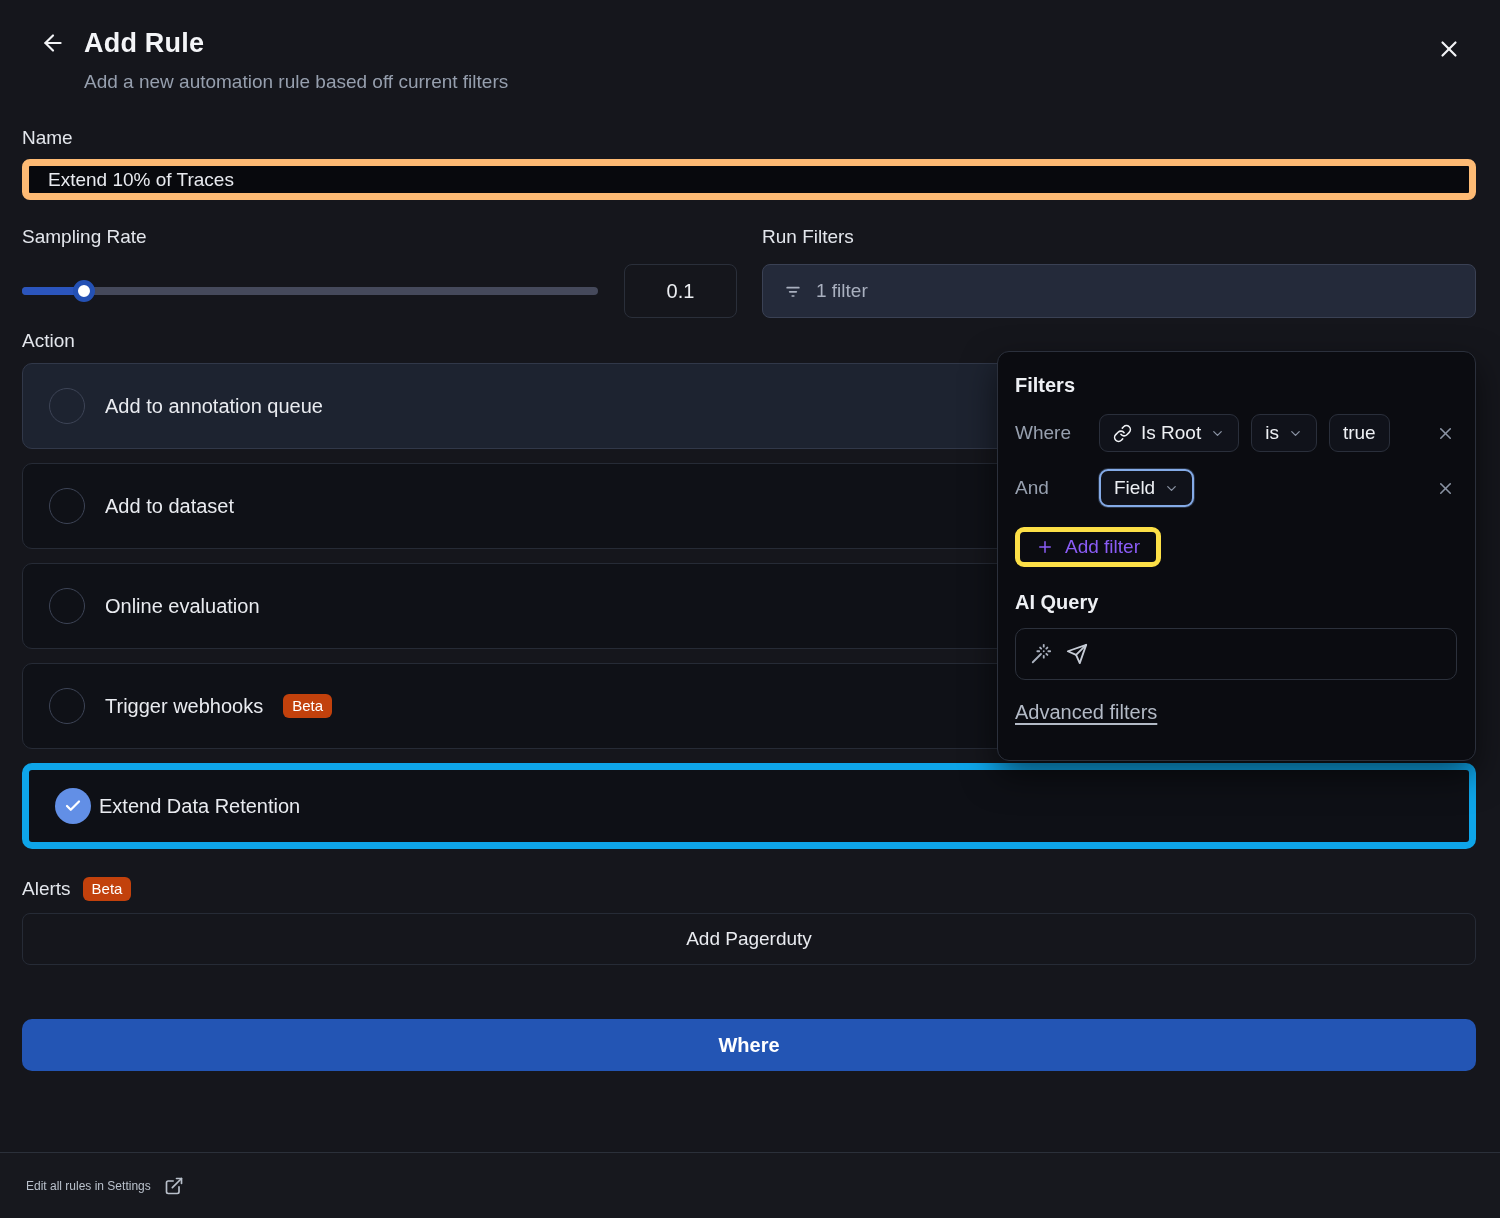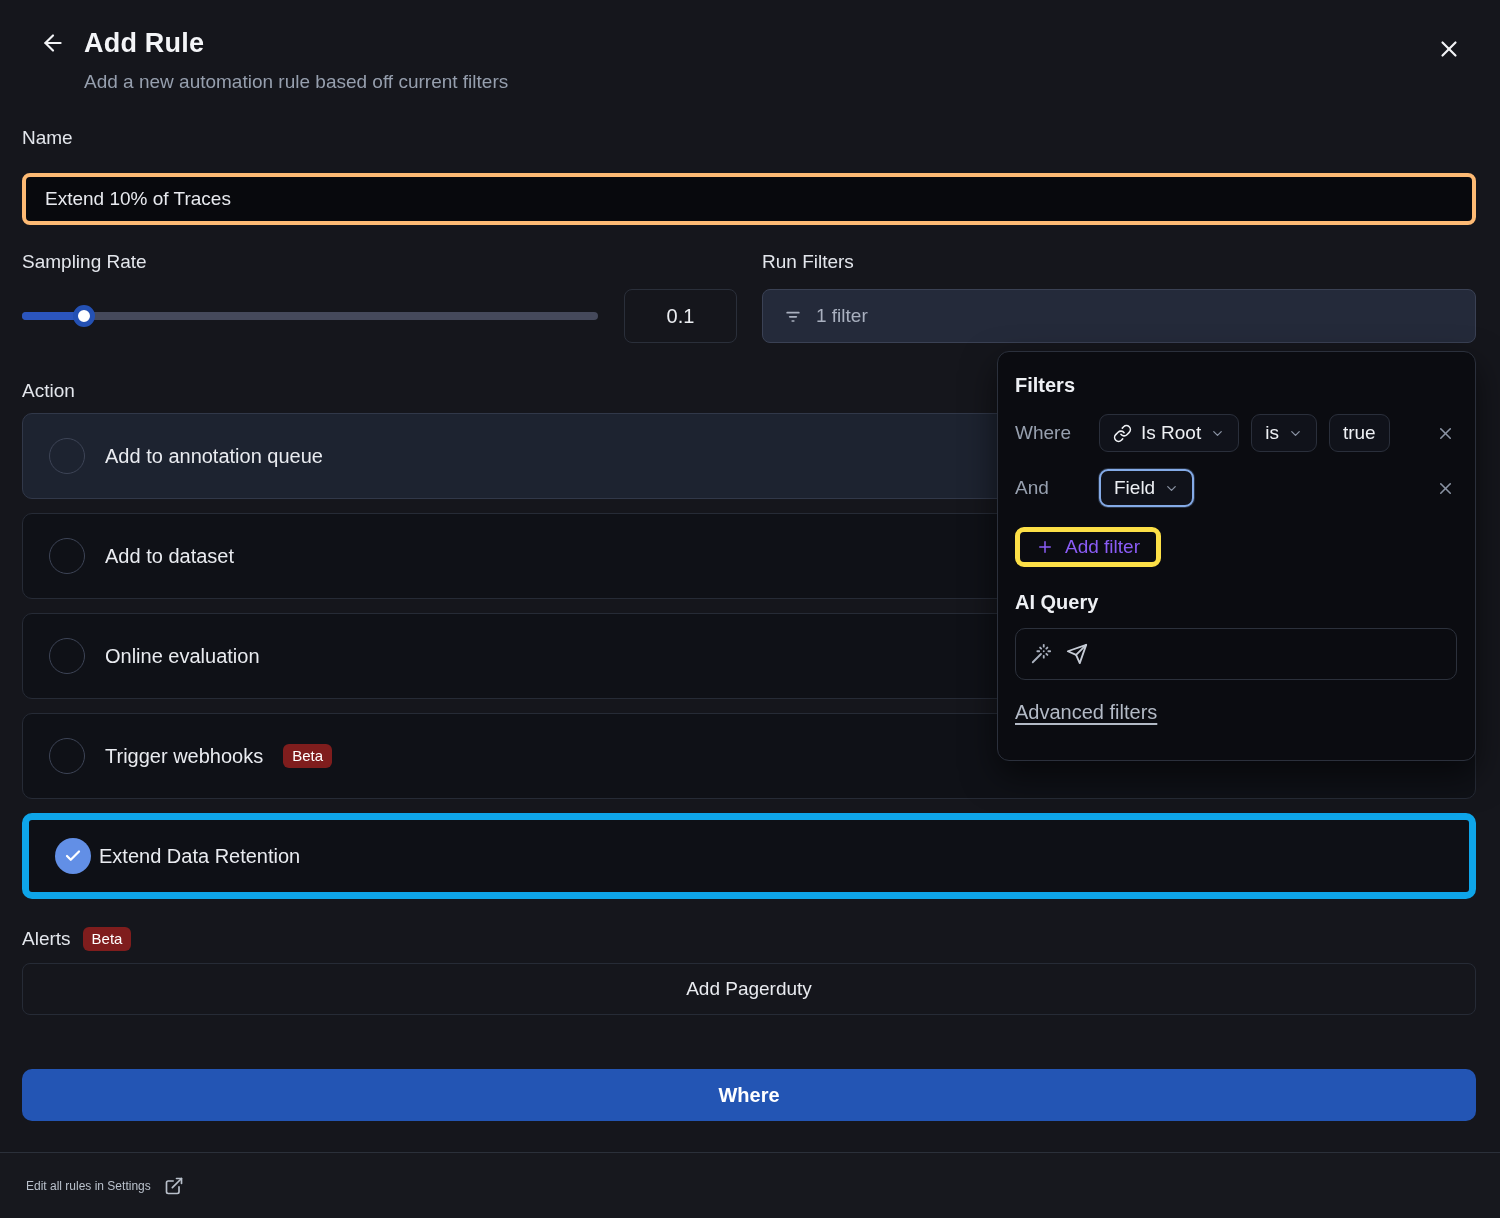--- a/index.html
+++ b/index.html
@@ -17,22 +17,22 @@
   .header { display: flex; align-items: flex-start; gap: 18px; position: relative; }
   .back-btn { background: none; border: none; color: #f2f3f6; cursor: pointer; padding: 2px 0 0 18px; }
   .header-texts { display: flex; flex-direction: column; }
   .title { font-size: 27px; font-weight: 700; letter-spacing: 0.2px; color: #f4f5f8; }
   .subtitle { margin-top: 12px; font-size: 19px; color: #969fae; }
   .close-btn { position: absolute; top: 8px; right: 14px; background: none; border: none; color: #f2f3f6; cursor: pointer; }
 
   
   .field-label { font-size: 19px; color: #e3e6ec; }
   .text-input {
-    width: 100%; height: 52px; margin-top: 24px;
-    background: #08090d; border: 4px solid #fdba74; border-radius: 8px;
+    width: 100%; height: 41px; margin-top: 10px;
+    background: #08090d; border: 7px solid #fdba74; border-radius: 8px;
     color: #e8eaef; font-size: 19px; padding: 0 19px;
     font-family: "Liberation Sans", "DejaVu Sans", sans-serif;
   }
   .name-section { margin-top: 34px; }
 
   
   .two-col { display: flex; gap: 25px; margin-top: 26px; }
   .col-left { width: 715px; flex: none; }
   .col-right { flex: 1; }
   .control-row { display: flex; align-items: center; gap: 26px; margin-top: 16px; height: 54px; }
@@ -49,40 +49,40 @@
     font-size: 20px; color: #eceef2;
   }
   .run-filters-btn {
     width: 100%; height: 54px; margin-top: 16px;
     background: #242a3a; border: 1px solid #3a4154; border-radius: 8px;
     display: flex; align-items: center; gap: 13px; padding: 0 20px;
     color: #a9b0bf; font-size: 19px; cursor: pointer;
   }
 
   
-  .action-section { margin-top: 37px; }
+  .action-section { margin-top: 12px; }
   .cards { margin-top: 11px; display: flex; flex-direction: column; gap: 14px; }
   .card {
     height: 86px; border-radius: 10px; display: flex; align-items: center;
     padding: 0 26px; gap: 20px; cursor: pointer;
     background: #0f1117; border: 1px solid #262b36;
   }
   .card.hovered { background: #1d2330; border-color: #313849; }
   .card.selected { background: #0e1016; border: 7px solid #0ea5e9; gap: 8px; }
   .radio {
     width: 36px; height: 36px; border-radius: 50%; flex: none;
     border: 1px solid #3d4456;
   }
   .radio.checked {
     border: none; background: #628fe6;
     display: flex; align-items: center; justify-content: center; color: #ffffff;
   }
   .card-label { font-size: 20px; color: #e9ebf0; }
   .beta-badge {
-    display: inline-block; background: #7f1d1d; color: #ffffff;
+    display: inline-block; background: #c2410c; color: #ffffff;
     font-size: 15px; font-weight: 500; border-radius: 6px; padding: 4px 9px 5px;
     line-height: 1;
   }
 
   
   .alerts-section { margin-top: 28px; }
   .alerts-head { display: flex; align-items: center; gap: 12px; }
   .wide-btn {
     width: 100%; height: 52px; margin-top: 12px;
     background: transparent; border: 1px solid #262b36; border-radius: 8px;

